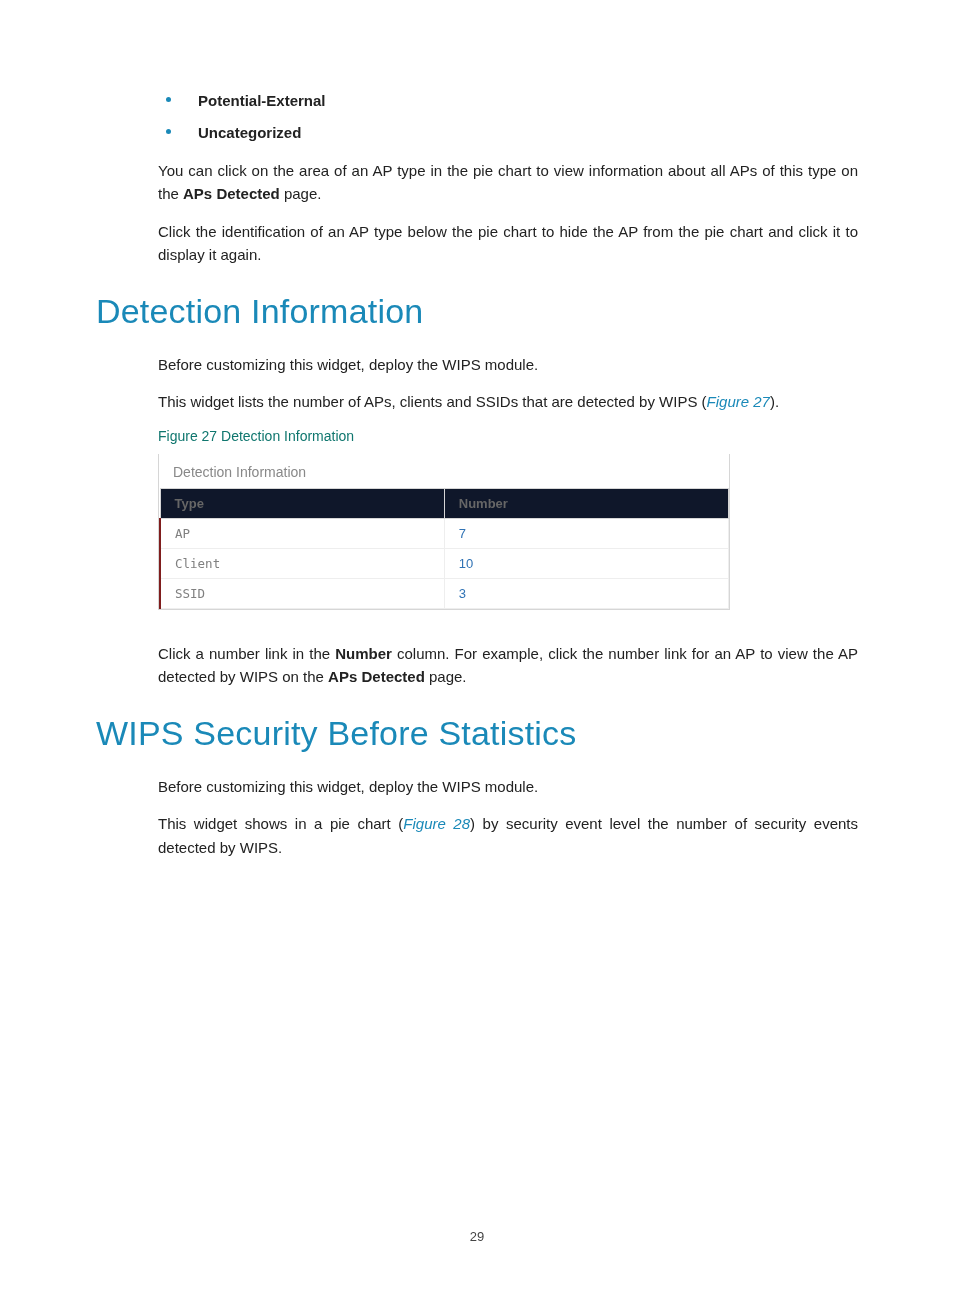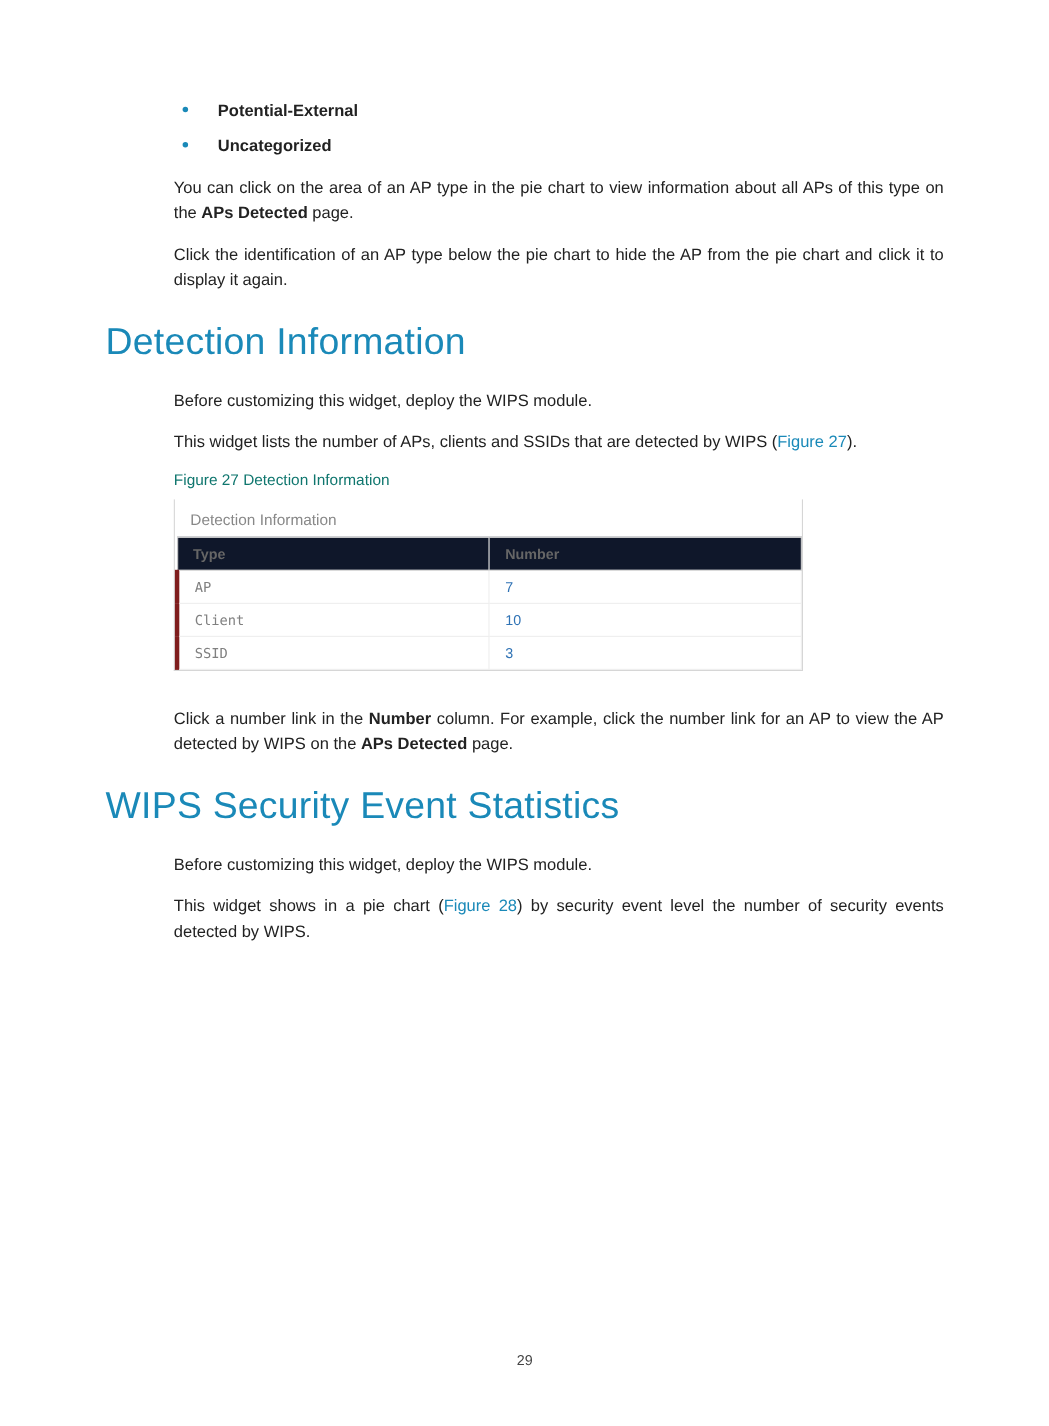--- a/index.html
+++ b/index.html
@@ -49,21 +49,21 @@
     text-align:justify;
   }
   .para b{font-weight:600;}
   h1{
     font-weight:300;
     color:#1a89b8;
     font-size:34px;
     margin:26px 0 22px 0;
     letter-spacing:0.2px;
   }
-  .link{color:#1a89b8;cursor:pointer;}
+  .link{color:#1a89b8;cursor:pointer;font-style:italic;}
   .caption{
     font-size:14px;
     font-weight:400;
     color:#0f766e;
     margin:4px 0 10px 0;
   }
   .widget{
     border:1px solid #d6d6d6;
     border-top:none;
     background:#fff;
@@ -90,21 +90,21 @@
     border-left:none;
   }
   table.det th:first-child{border-left:1px solid #d6d6d6;}
   table.det td{
     padding:7px 14px;
     border:1px solid #eee;
     border-left:none;
     color:#555;
     font-family:"Segoe UI",Arial,sans-serif;
   }
-  table.det td:first-child{border-left:4px solid #7f1d1d;}
+  table.det td:first-child{border-left:2px solid #7f1d1d;}
   table.det td.num{color:#3073b5;cursor:pointer;}
   table.det td.type{font-family:Menlo,Consolas,monospace;font-size:12.5px;color:#808080;}
   .ap-font{font-family:"Segoe UI",Arial,sans-serif;}
   .page-number{
     position:absolute;
     bottom:52px;
     left:0;right:0;
     text-align:center;
     font-size:13px;
     color:#444;
@@ -158,21 +158,21 @@
         </tr>
       </tbody>
         </table>
     </div>
 
     <p class="para">
       <span>Click a number link in the </span><b>Number</b><span> column. For example, click the number link for an AP to view the AP detected by WIPS on the </span><b>APs Detected</b><span> page.</span>
     </p>
   </div>
 
-  <h1>WIPS Security Event Statistics</h1>
+  <h1>WIPS Security Before Statistics</h1>
 
   <div class="indent">
     <p class="para">Before customizing this widget, deploy the WIPS module.</p>
     <p class="para">
       <span>This widget shows in a pie chart (</span><span class="link">Figure 28</span><span>) by security event level the number of security events detected by WIPS.</span>
     </p>
   </div>
 
 </div>
 

